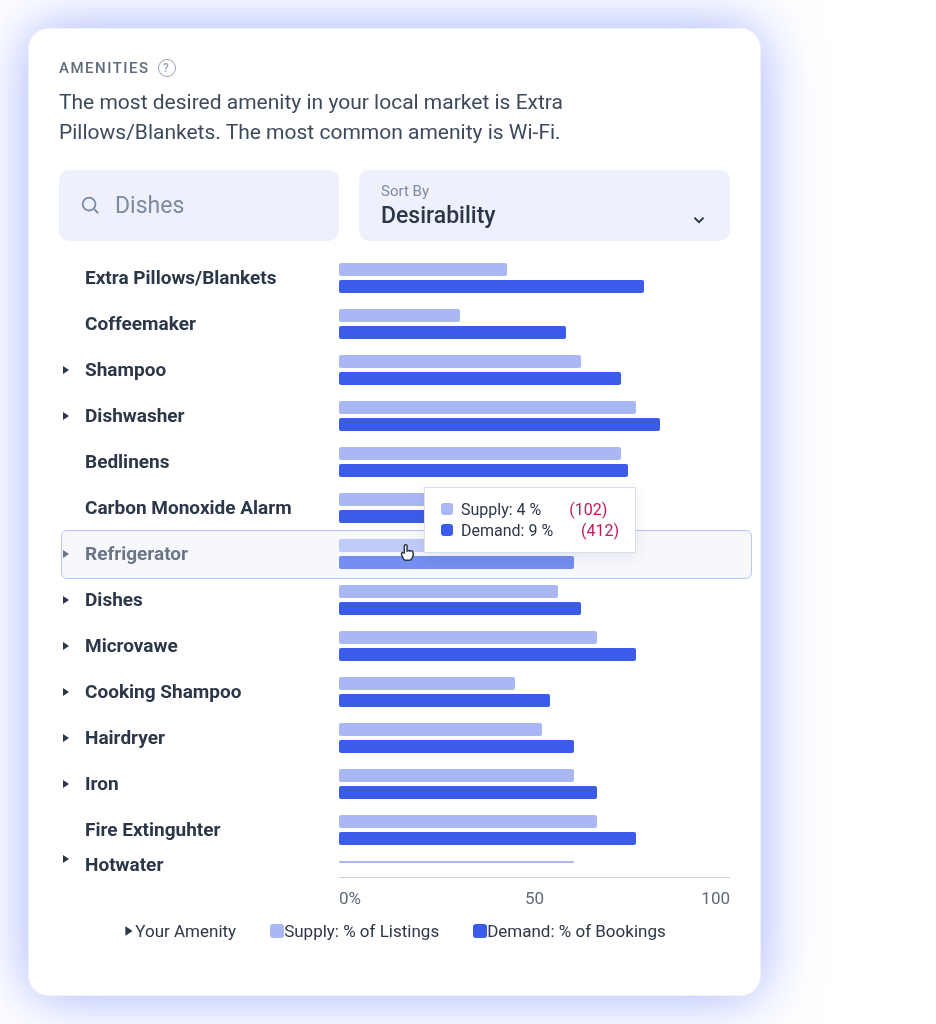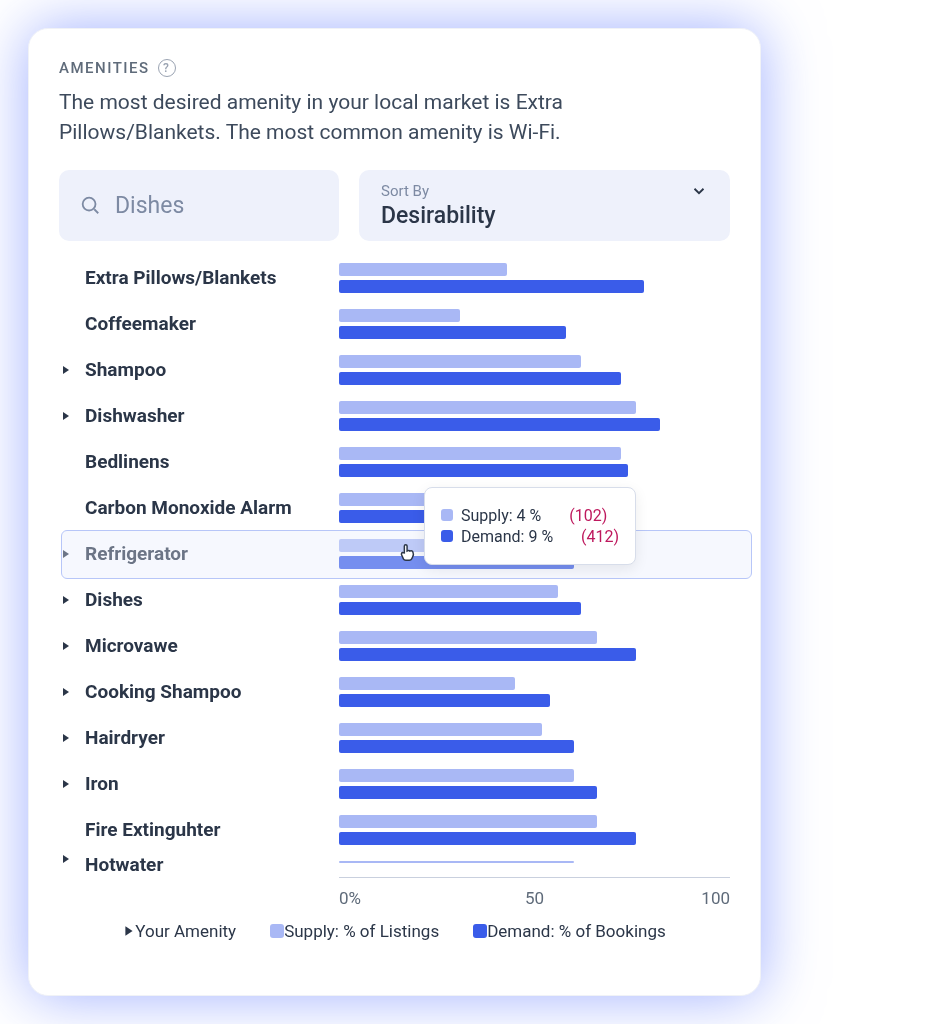--- a/index.html
+++ b/index.html
@@ -68,21 +68,21 @@
   .search-icon {
     width: 22px; height: 22px;
     color: #7d8aa3;
   }
   .sort-box {
     flex: 1;
     background: #eef1fb;
     border-radius: 10px;
     padding: 12px 22px;
     display: flex;
-    align-items: flex-start;
+    align-items: flex-end;
     justify-content: space-between;
     cursor: pointer;
   }
   .sort-inner { display: flex; flex-direction: column; }
   .sort-label { color: #7d8aa3; font-size: 15px; margin-bottom: 2px; }
   .sort-value { color: #2b3648; font-size: 23px; font-weight: 500; }
   .chevron-down {
     width: 18px; height: 18px;
     color: #2b3648;
   }
@@ -168,23 +168,23 @@
   }
   .legend-item { display: flex; align-items: center; }
   .legend-swatch {
     width: 14px; height: 14px;
     border-radius: 3px;
   }
   .tooltip {
     position: absolute;
     background: #fff;
     border: 1px solid #d7ddea;
-    border-radius: 8px;
+    border-radius: 0;
     box-shadow: 0 4px 14px rgba(0,0,0,0.08);
-    padding: 16px 16px;
+    padding: 10px 16px;
     font-size: 16px;
     color: #2b3648;
     z-index: 5;
   }
   .tooltip-row { display: flex; align-items: center; gap: 8px; margin: 2px 0; }
   .tooltip-count { color: #be185d; margin-left: 20px; }
   .dot { width: 12px; height: 12px; border-radius: 3px; }
   .cursor-icon {
     position: absolute;
     width: 22px; height: 22px;

